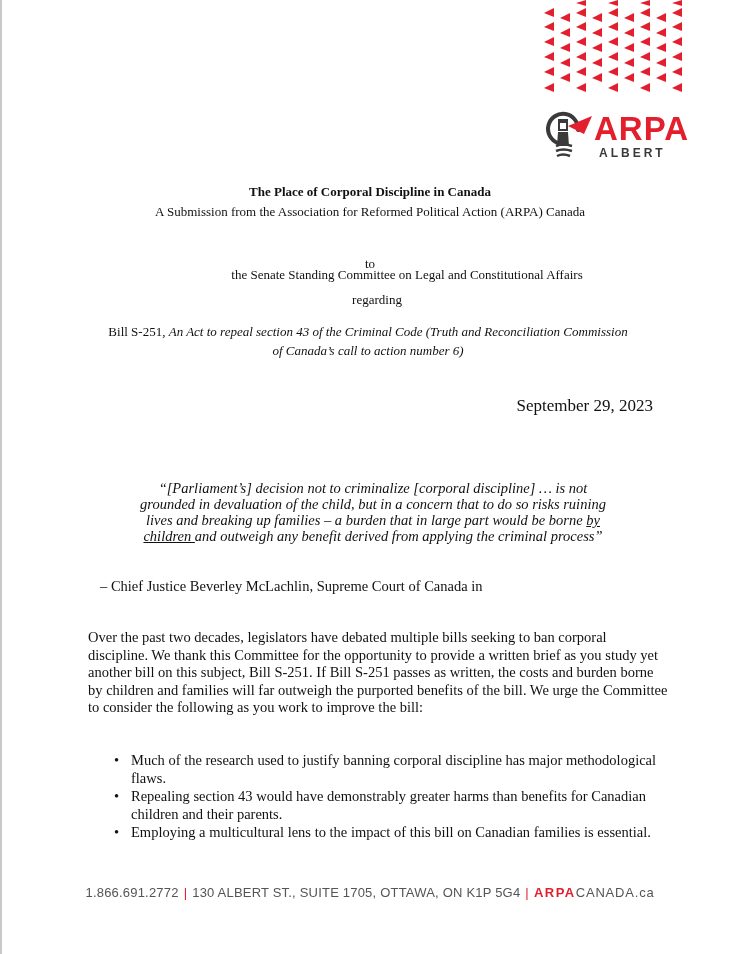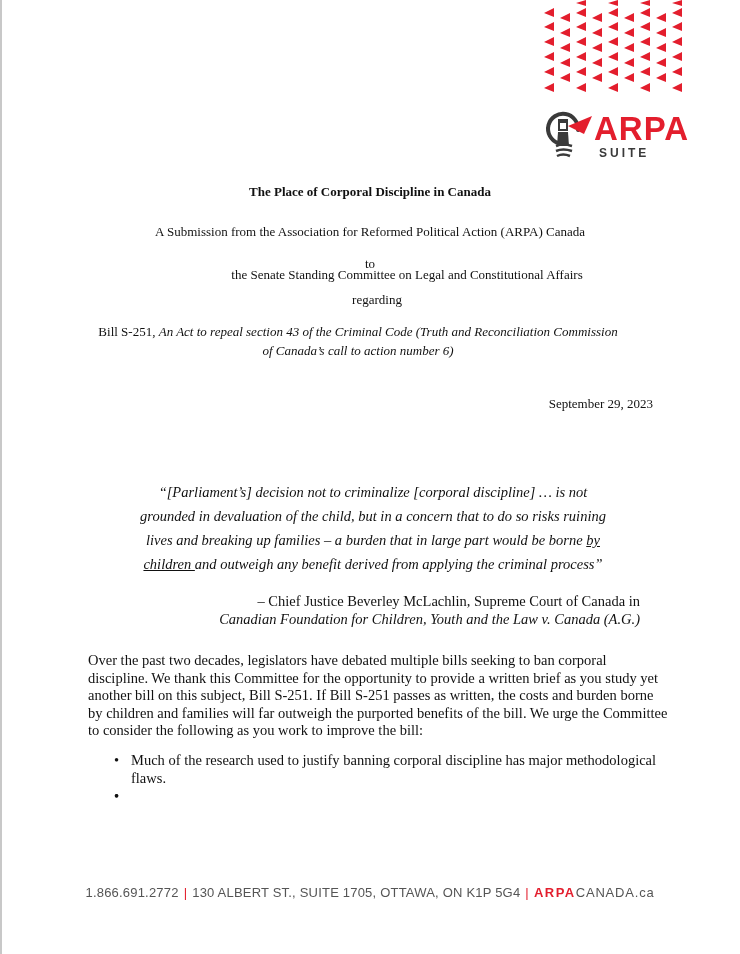--- a/index.html
+++ b/index.html
@@ -7,32 +7,32 @@
       width: 740px; height: 954px; background: #ffffff; position: relative; overflow: hidden;
       font-family: "Liberation Serif", "DejaVu Serif", serif; color: #111;
     }
     .left-edge { position: absolute; left: 0; top: 0; width: 2px; height: 954px; background: #c8c8c8; }
     .pattern { position: absolute; left: 540px; top: 0; width: 160px; height: 95px; }
     .logo { position: absolute; left: 544px; top: 110px; width: 145px; height: 52px; }
     .logo-word { position: absolute; left: 50px; top: 0; font-family: "Liberation Sans", "DejaVu Sans", sans-serif; font-weight: bold; font-size: 33px; color: #e31e2d; letter-spacing: 1px; line-height: 38px; }
     .logo-sub { position: absolute; left: 55px; top: 36px; font-family: "Liberation Sans", "DejaVu Sans", sans-serif; font-weight: bold; font-size: 12px; color: #3a3a3a; letter-spacing: 3px; }
     .center { position: absolute; left: 0; width: 740px; text-align: center; font-size: 13px; }
     .title { top: 184px; font-weight: bold; }
-    .line2 { top: 224px; }
+    .line2 { top: 204px; }
     .line3 { top: 256px; }
     .line4 { top: 267px; padding-left: 37px; }
     .line5 { top: 292px; margin-left: 7px; }
     .bill { top: 322px; line-height: 19px; }
     .bill-italic { font-style: italic; }
-    .date { position: absolute; right: 87px; top: 396px; font-size: 13px; }
-    .quote { position: absolute; left: 138px; width: 470px; top: 480px; text-align: center; font-style: italic; font-size: 14.5px; line-height: 24px; }
+    .date { position: absolute; right: 87px; top: 396px; font-size: 17px; }
+    .quote { position: absolute; left: 138px; width: 470px; top: 480px; text-align: center; font-style: italic; font-size: 14.5px; line-height: 16px; }
     .quote u { text-decoration: underline; }
-    .attrib { position: absolute; left: 100px; width: 540px; top: 578px; text-align: right; font-size: 14.5px; line-height: 17.6px; margin-top: 15px; }
+    .attrib { position: absolute; left: 100px; width: 540px; top: 578px; text-align: left; font-size: 14.5px; line-height: 17.6px; }
     .attrib-case { font-style: italic; }
-    .body-para { position: absolute; left: 88px; width: 580px; top: 652px; font-size: 14.5px; line-height: 17.6px; }
+    .body-para { position: absolute; left: 88px; width: 580px; top: 629px; font-size: 14.5px; line-height: 17.6px; }
     .bullets { position: absolute; left: 88px; width: 600px; top: 752px; margin: 0; padding: 0; list-style: none; font-size: 14.5px; line-height: 17.6px; }
     .bullets li { position: relative; padding-left: 43px; margin-bottom: 1px; }
     .bullets li .dot { position: absolute; left: 26px; top: 0; }
     .footer { position: absolute; left: 0; width: 740px; top: 885px; text-align: center; font-family: "Liberation Sans", "DejaVu Sans", sans-serif; font-size: 13px; color: #555; letter-spacing: 0.2px; }
     .footer .sep { color: #e31e2d; margin: 0 5px; }
     .footer .brand { color: #e31e2d; font-weight: bold; letter-spacing: 1.5px; }
     .footer .brand2 { color: #555; letter-spacing: 0.8px; }
   </style>
 </head>
 <body>
@@ -110,46 +110,45 @@
     <path d="M34 20 A15 15 0 1 0 14 33" fill="none" stroke="#3a3a3a" stroke-width="4" stroke-linecap="round"></path>
     <rect x="14" y="9" width="10" height="3" fill="#3a3a3a"></rect>
     <rect x="15" y="12" width="8" height="8" fill="none" stroke="#3a3a3a" stroke-width="2"></rect>
     <path d="M14 22 h10 l1 14 h-12 z" fill="#3a3a3a"></path>
     <path d="M12 36 q7 -3 16 0" fill="none" stroke="#3a3a3a" stroke-width="2.5"></path>
     <path d="M12 41 q7 -3 16 0" fill="none" stroke="#3a3a3a" stroke-width="2.5"></path>
     <path d="M13 46 q6 -3 13 0" fill="none" stroke="#3a3a3a" stroke-width="2.5"></path>
     <polygon points="24,16 48,6 40,24" fill="#e31e2d"></polygon>
   </svg>
   <span class="logo-word">ARPA</span>
-  <span class="logo-sub">SUITE</span>
+  <span class="logo-sub">ALBERT</span>
 </div>
 
 <div class="center title">The Place of Corporal Discipline in Canada</div>
 <div class="center line2">A Submission from the Association for Reformed Political Action (ARPA) Canada</div>
 <div class="center line3">to</div>
 <div class="center line4">the Senate Standing Committee on Legal and Constitutional Affairs</div>
 <div class="center line5">regarding</div>
-<div class="center bill" style="left:98px;width:520px;">
+<div class="center bill" style="left:108px;width:520px;">
   <span>Bill S-251, </span><span class="bill-italic">An Act to repeal section 43 of the Criminal Code (Truth and Reconciliation Commission of Canada’s call to action number 6)</span>
 </div>
 
 <div class="date">September 29, 2023</div>
 
 <div class="quote">
   <span>“[Parliament’s] decision not to criminalize [corporal discipline] … is not grounded in devaluation of the child, but in a concern that to do so risks ruining lives and breaking up families – a burden that in large part would be borne </span><u>by children </u><span>and outweigh any benefit derived from applying the criminal process”</span>
 </div>
 
 <div class="attrib">
   <div>– Chief Justice Beverley McLachlin, Supreme Court of Canada in</div>
-  <div class="attrib-case">Canadian Foundation for Children, Youth and the Law v. Canada (A.G.)</div>
 </div>
 
 <div class="body-para">Over the past two decades, legislators have debated multiple bills seeking to ban corporal discipline. We thank this Committee for the opportunity to provide a written brief as you study yet another bill on this subject, Bill S-251. If Bill S-251 passes as written, the costs and burden borne by children and families will far outweigh the purported benefits of the bill. We urge the Committee to consider the following as you work to improve the bill:</div>
 
 <ul class="bullets">
   <li><span class="dot">•</span><span>Much of the research used to justify banning corporal discipline has major methodological flaws.</span></li>
-  <li><span class="dot">•</span></li>
-  <li><span class="dot">•</span></li>
+  <li><span class="dot">•</span><span>Repealing section 43 would have demonstrably greater harms than benefits for Canadian children and their parents.</span></li>
+  <li><span class="dot">•</span><span>Employing a multicultural lens to the impact of this bill on Canadian families is essential.</span></li>
 </ul>
 
 <div class="footer">
   <span>1.866.691.2772</span><span class="sep">|</span><span>130 ALBERT ST., SUITE 1705, OTTAWA, ON K1P 5G4</span><span class="sep">|</span><span class="brand">ARPA</span><span class="brand2">CANADA.ca</span>
 </div>
 
 </body></html>

